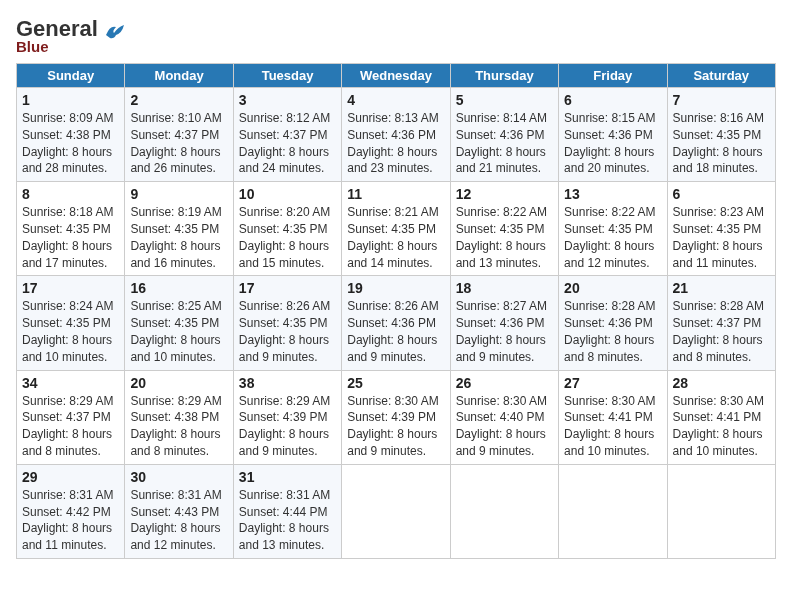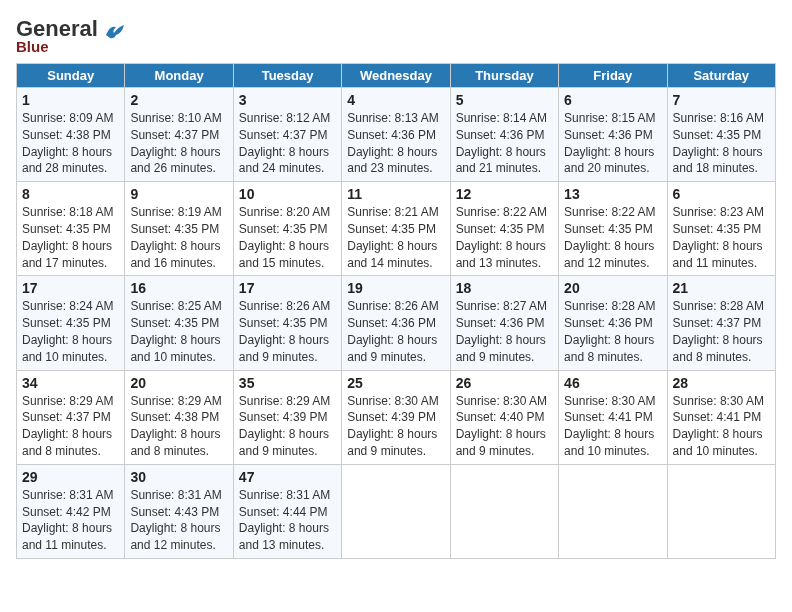--- a/index.html
+++ b/index.html
@@ -254,39 +254,39 @@
           Sunrise: 8:29 AM<br>Sunset: 4:37 PM<br>Daylight: 8 hours and 8 minutes.
         </div>
         </td>
         <td>
           <span class="day-num">20</span>
         <div class="day-info">
           Sunrise: 8:29 AM<br>Sunset: 4:38 PM<br>Daylight: 8 hours and 8 minutes.
         </div>
         </td>
         <td>
-          <span class="day-num">35</span>
+          <span class="day-num">38</span>
         <div class="day-info">
           Sunrise: 8:29 AM<br>Sunset: 4:39 PM<br>Daylight: 8 hours and 9 minutes.
         </div>
         </td>
         <td>
           <span class="day-num">25</span>
         <div class="day-info">
           Sunrise: 8:30 AM<br>Sunset: 4:39 PM<br>Daylight: 8 hours and 9 minutes.
         </div>
         </td>
         <td>
           <span class="day-num">26</span>
         <div class="day-info">
           Sunrise: 8:30 AM<br>Sunset: 4:40 PM<br>Daylight: 8 hours and 9 minutes.
         </div>
         </td>
         <td>
-          <span class="day-num">46</span>
+          <span class="day-num">27</span>
         <div class="day-info">
           Sunrise: 8:30 AM<br>Sunset: 4:41 PM<br>Daylight: 8 hours and 10 minutes.
         </div>
         </td>
         <td>
           <span class="day-num">28</span>
         <div class="day-info">
           Sunrise: 8:30 AM<br>Sunset: 4:41 PM<br>Daylight: 8 hours and 10 minutes.
         </div>
         </td>
@@ -298,21 +298,21 @@
           Sunrise: 8:31 AM<br>Sunset: 4:42 PM<br>Daylight: 8 hours and 11 minutes.
         </div>
         </td>
         <td>
           <span class="day-num">30</span>
         <div class="day-info">
           Sunrise: 8:31 AM<br>Sunset: 4:43 PM<br>Daylight: 8 hours and 12 minutes.
         </div>
         </td>
         <td>
-          <span class="day-num">47</span>
+          <span class="day-num">31</span>
         <div class="day-info">
           Sunrise: 8:31 AM<br>Sunset: 4:44 PM<br>Daylight: 8 hours and 13 minutes.
         </div>
         </td>
         <td class="empty"></td>
         <td class="empty"></td>
         <td class="empty"></td>
         <td class="empty"></td>
       </tr>
     </tbody>

